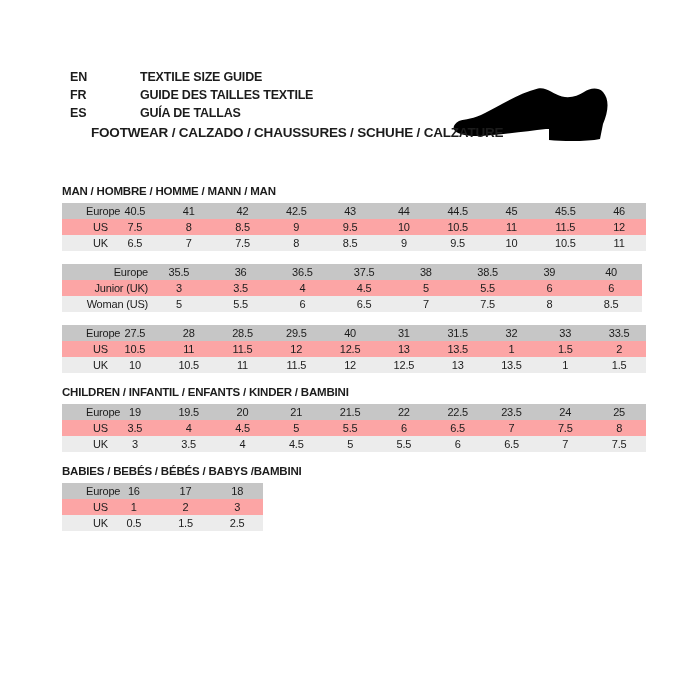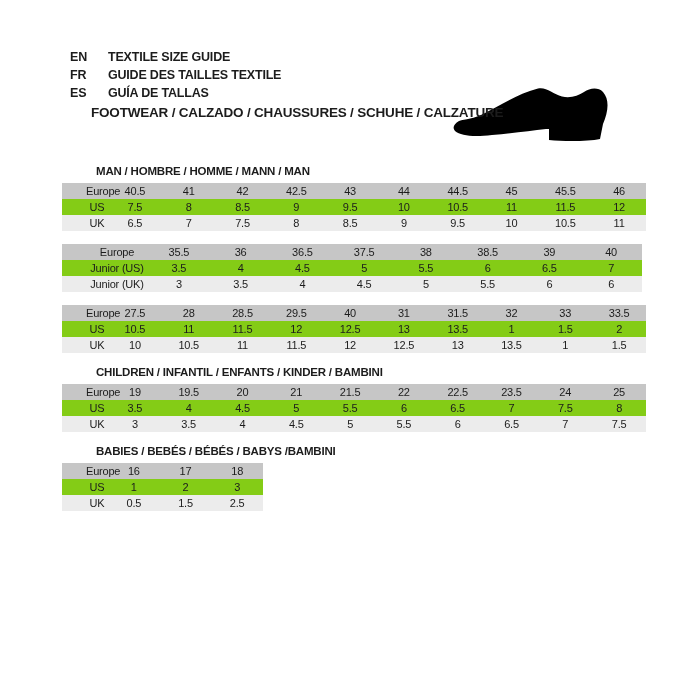--- a/index.html
+++ b/index.html
@@ -17,37 +17,37 @@
   .page {
     position: relative;
     width: 700px;
     height: 700px;
     background: #ffffff;
     overflow: hidden;
   }
   .content {
     position: absolute;
     left: 62px;
-    top: 48px;
+    top: 68px;
     width: 590px;
   }
   
   .lang-list { letter-spacing: -0.2px; }
   .lang-row {
     display: flex;
     line-height: 18px;
     font-size: 12.5px;
     font-weight: bold;
   }
   .lang-code {
     width: 38px;
     padding-left: 8px;
     flex: 0 0 auto;
   }
-  .lang-label { flex: 1; }
+  .lang-label { flex: 1; margin-left: 32px; }
   
   .shoe {
     position: absolute;
     left: 452px;
     top: 78px;
     width: 170px;
     height: 68px;
   }
   
   .category-heading {
@@ -61,46 +61,45 @@
   }
   
   .sections > .section:first-child { margin-top: 44px; }
   .section { margin-top: 13px; }
   .section-title {
     font-size: 11.5px;
     font-weight: bold;
     letter-spacing: -0.2px;
     margin-bottom: 6px;
     white-space: nowrap;
-    margin-left: 34px;
   }
   table.size-table {
     border-collapse: collapse;
     table-layout: fixed;
     letter-spacing: -0.2px;
   }
   table.cols-10 { width: 584px; }
   table.cols-8  { width: 580px; }
   table.cols-3  { width: 201px; }
   table.cols-10 col.label-col { width: 46px; }
   table.cols-8  col.label-col { width: 86px; }
   table.cols-3  col.label-col { width: 46px; }
-  .size-table tr { background: #84cc16; }
+  .size-table tr { background: #fca5a5; }
   .size-table tr:first-child { background: #c6c6c6; }
   .size-table tr:nth-child(odd):not(:first-child) { background: #ececec; }
   .size-table th, .size-table td {
     height: 16px;
     padding: 0;
     font-size: 11px;
     font-weight: normal;
     vertical-align: middle;
     border: none;
   }
   .size-table th {
-    text-align: center;
+    text-align: right;
     padding-left: 24px;
     white-space: nowrap;
   }
   .size-table td { text-align: center; }
 </style>
 </head>
 <body>
 
 <div class="page">
 
@@ -220,40 +219,40 @@
                 <td>35.5</td>
                 <td>36</td>
                 <td>36.5</td>
                 <td>37.5</td>
                 <td>38</td>
                 <td>38.5</td>
                 <td>39</td>
                 <td>40</td>
               </tr>
               <tr>
-                <th>Junior (US)</th>
-                <td>3.5</td>
-                <td>4</td>
-                <td>4.5</td>
-                <td>5</td>
-                <td>5.5</td>
-                <td>6</td>
-                <td>6.5</td>
-                <td>7</td>
-              </tr>
-              <tr>
                 <th>Junior (UK)</th>
                 <td>3</td>
                 <td>3.5</td>
                 <td>4</td>
                 <td>4.5</td>
                 <td>5</td>
                 <td>5.5</td>
                 <td>6</td>
                 <td>6</td>
+              </tr>
+              <tr>
+                <th>Woman (US)</th>
+                <td>5</td>
+                <td>5.5</td>
+                <td>6</td>
+                <td>6.5</td>
+                <td>7</td>
+                <td>7.5</td>
+                <td>8</td>
+                <td>8.5</td>
               </tr>
             </tbody>
           </table>
         </div>
         <div class="section">
           <table class="size-table cols-10">
             <colgroup>
               <col class="label-col">
               <col>
               <col>

